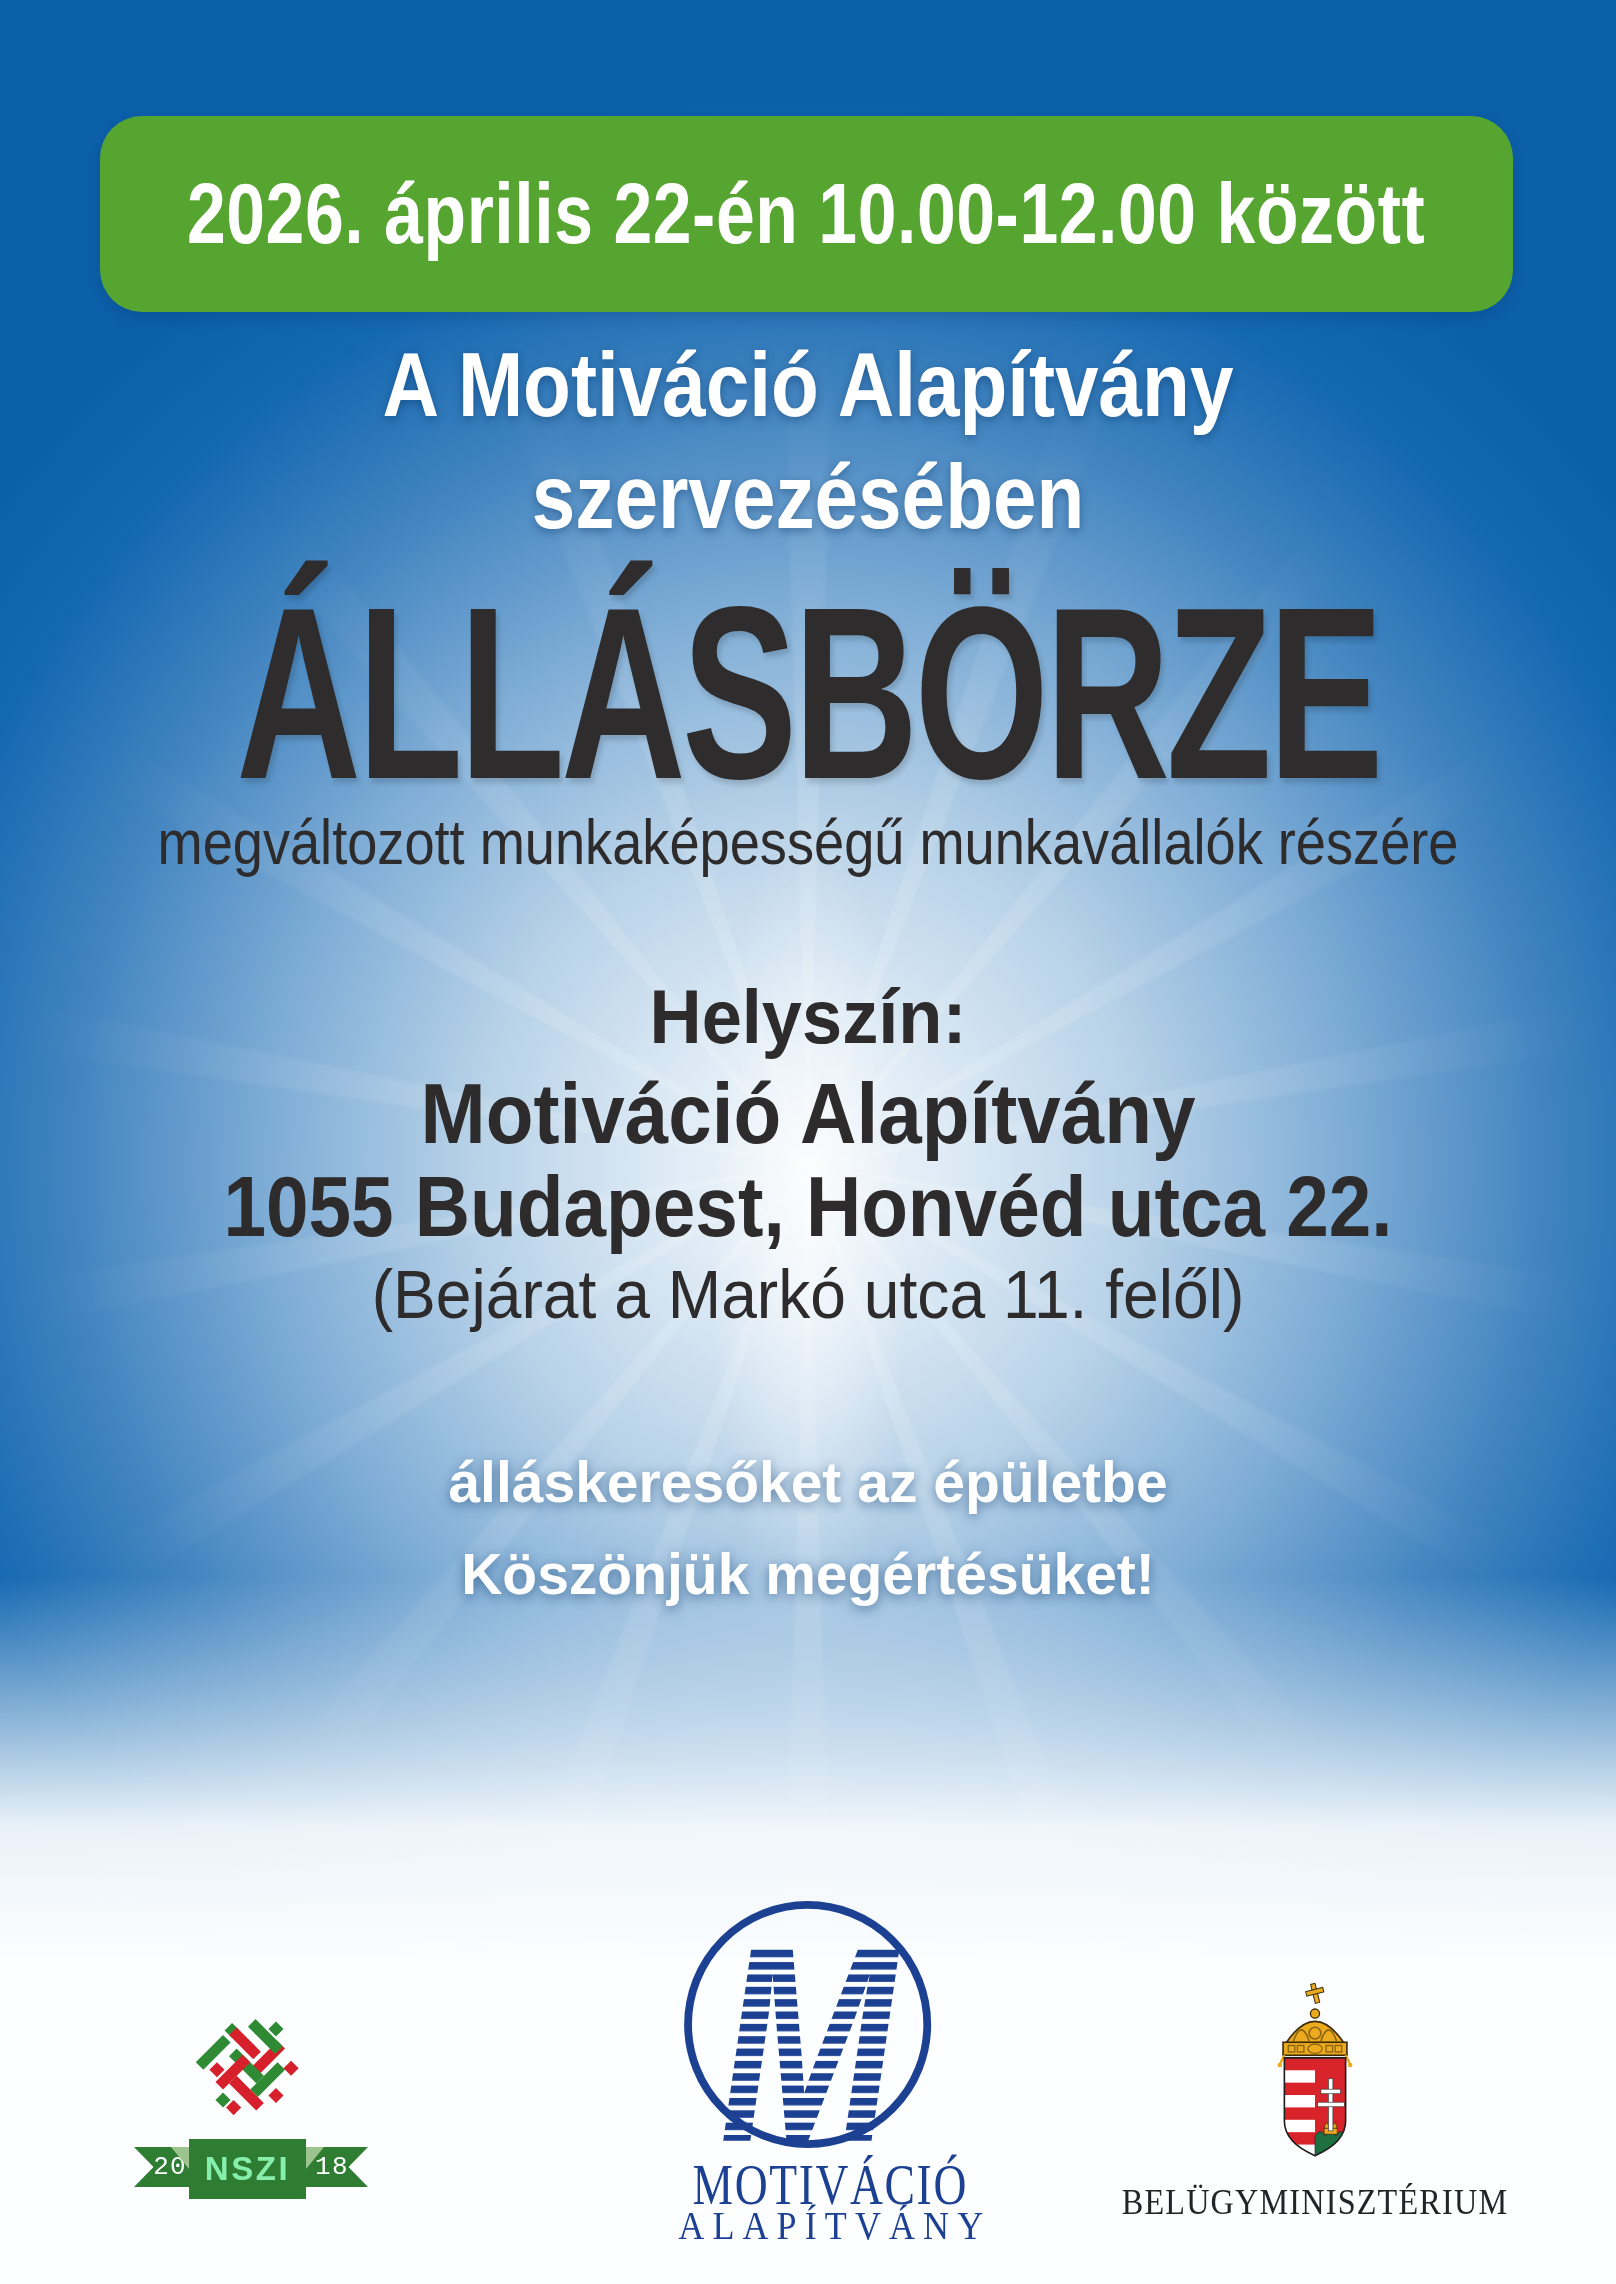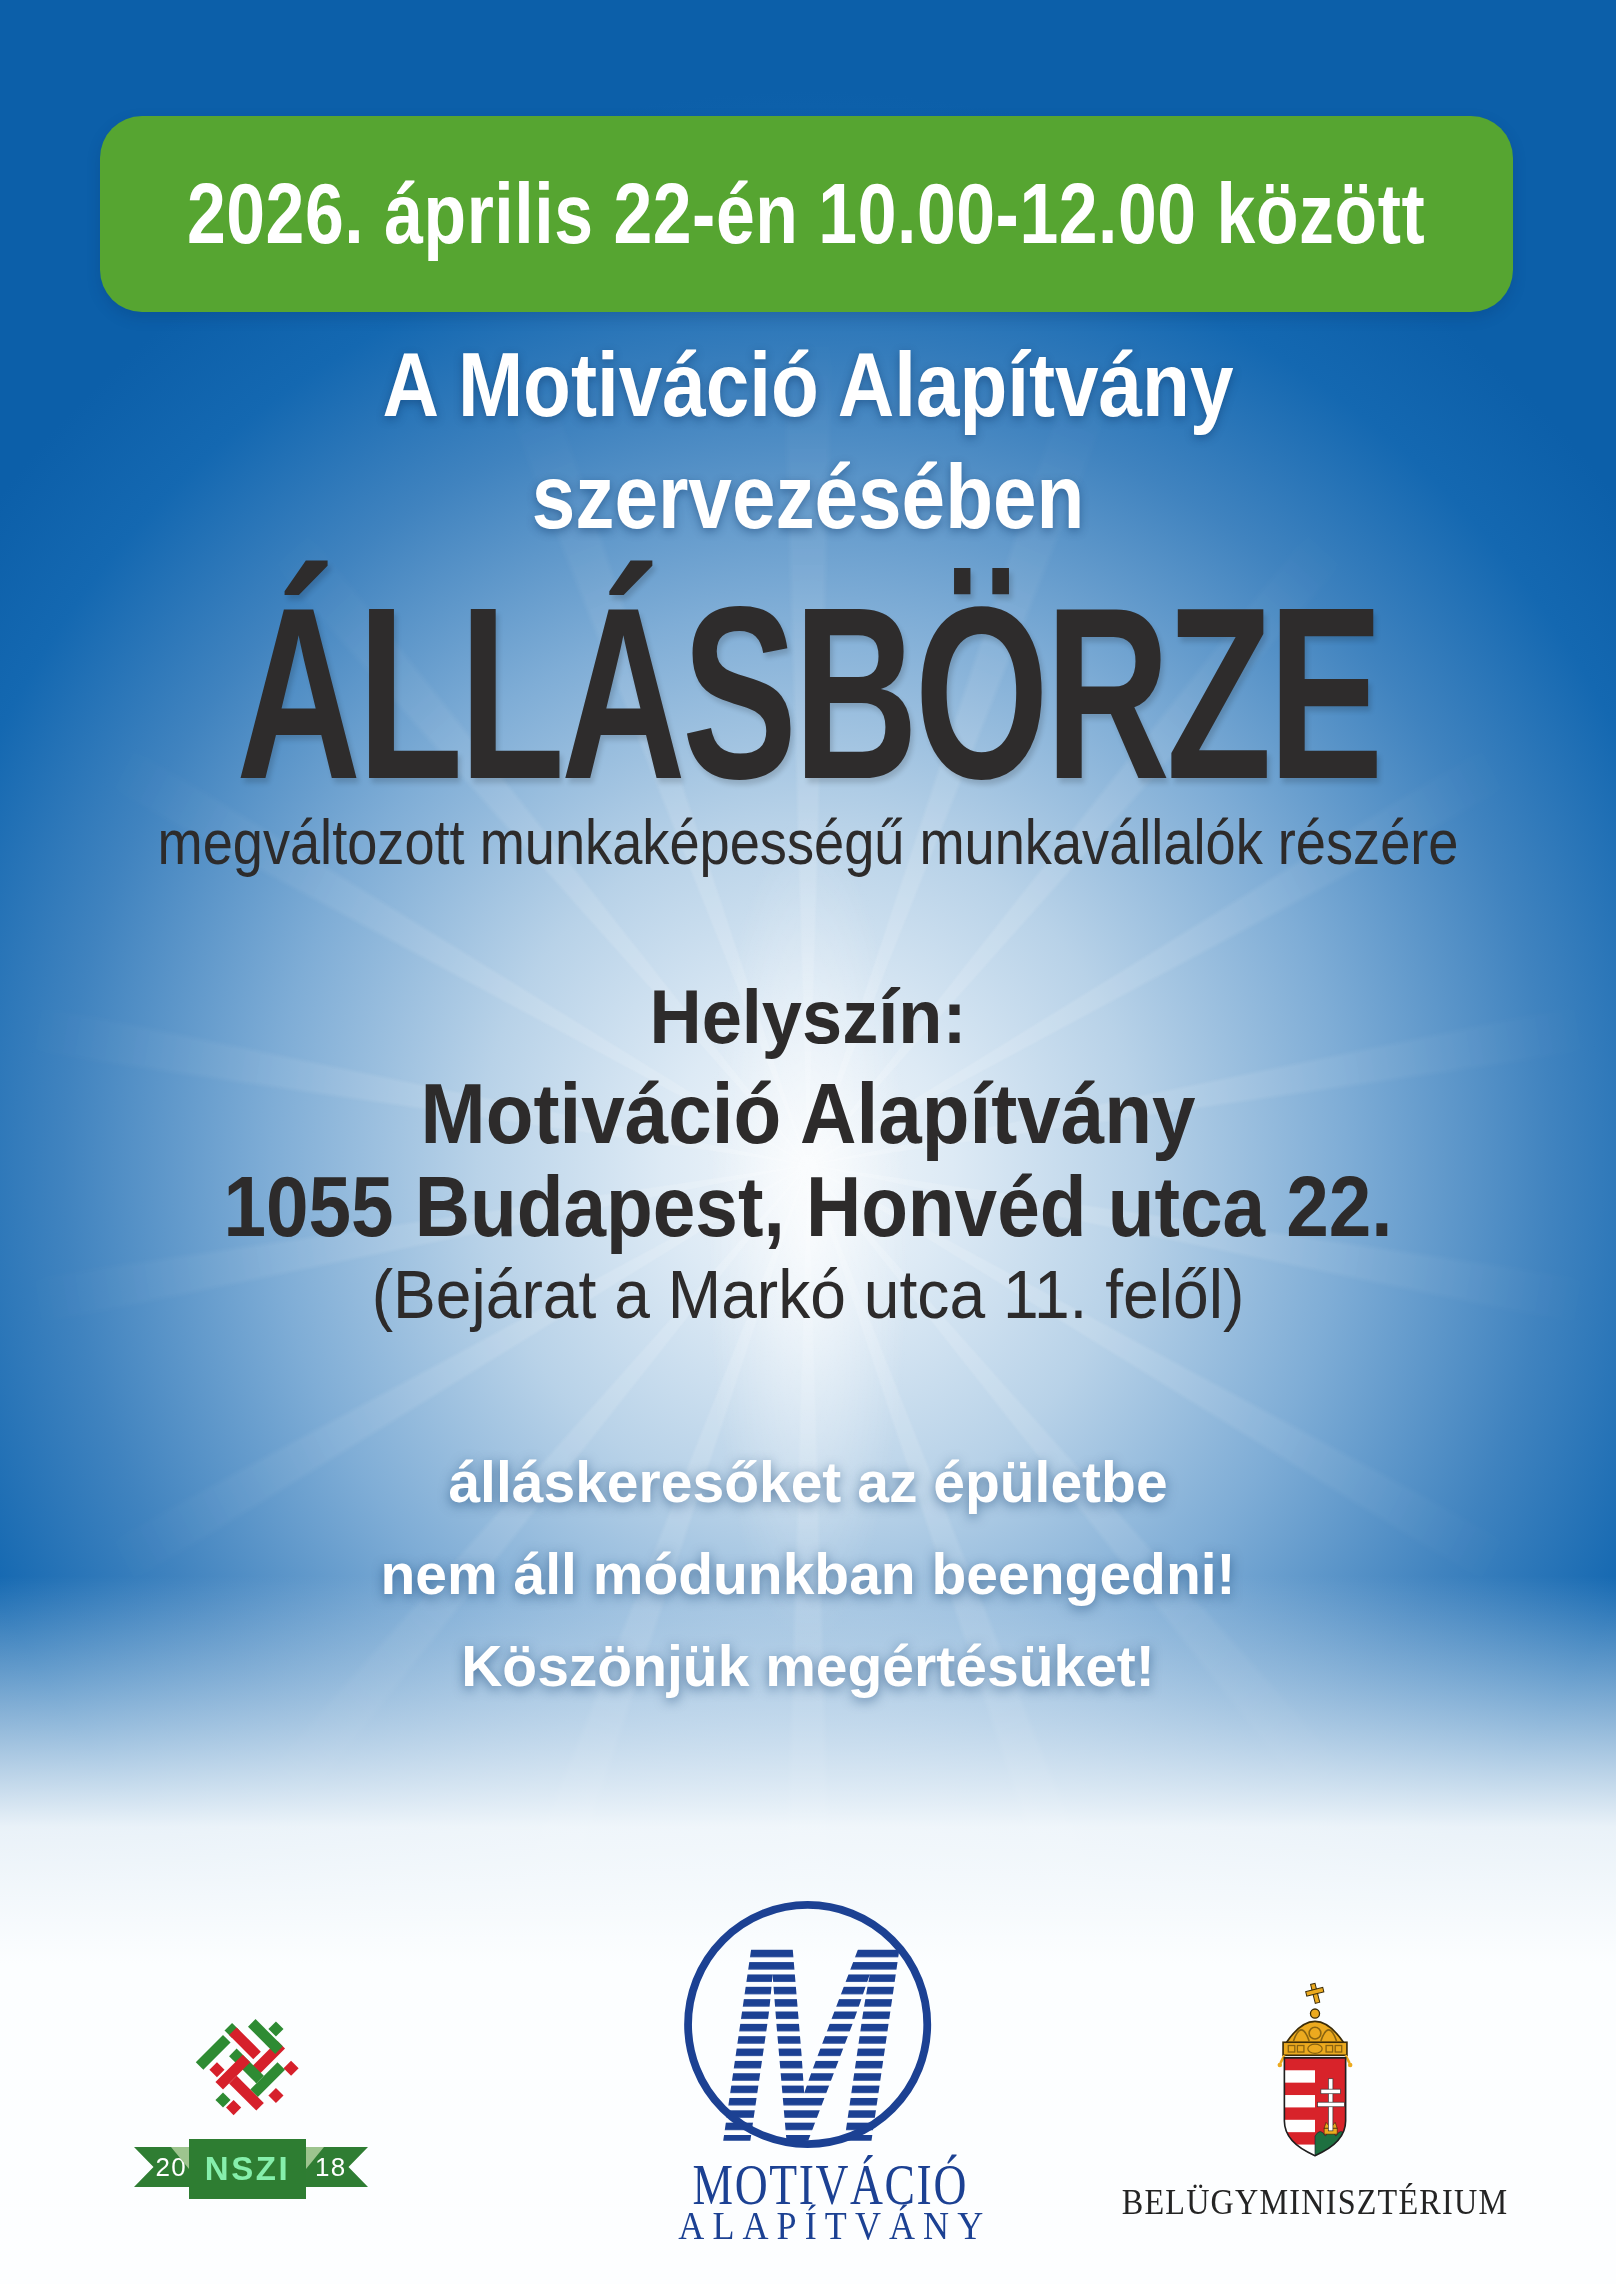--- a/index.html
+++ b/index.html
@@ -64,21 +64,21 @@
   
   .nszi{position:absolute;left:111px;top:1979px;width:280px;height:280px;z-index:2;}
   .nszi-weave{position:absolute;left:65px;top:11.7px;}
   .wg{fill:#2e8b33;} .wr{fill:#d6202b;}
   .ribbon-wing{position:absolute;top:168px;height:40px;background:#2f7d33;color:#fff;
     display:flex;align-items:center;z-index:1;}
   .wing-left{left:23px;width:62px;clip-path:polygon(0 0,100% 0,100% 100%,0 100%,19.5px 50%);
     justify-content:flex-end;padding-right:9px;box-sizing:border-box;}
   .wing-right{left:195px;width:62px;clip-path:polygon(0 0,100% 0,calc(100% - 19.5px) 50%,100% 100%,0 100%);
     justify-content:flex-start;padding-left:9px;box-sizing:border-box;}
-  .wing-year{font-size:26px;font-weight:400;letter-spacing:1.3px;}
+  .wing-year{font-size:26px;font-weight:400;letter-spacing:1.3px;font-family:Liberation Mono, monospace;}
   .fold{position:absolute;width:0;height:0;border-style:solid;z-index:2;}
   .fold-left{left:60px;top:168px;border-width:0 18px 22px 0;
     border-color:transparent #9dc48e transparent transparent;}
   .fold-right{left:195px;top:168px;border-width:0 0 22px 18px;
     border-color:transparent transparent transparent #9dc48e;}
   .ribbon-center{position:absolute;left:78px;top:160px;width:117px;height:60px;
     background:#2e7d32;display:flex;align-items:center;justify-content:center;z-index:3;}
   .nszi-acronym{color:#86efac;font-size:33px;font-weight:bold;letter-spacing:2.6px;}
 
   
@@ -115,21 +115,20 @@
 
   <div class="txt event-subtitle">megváltozott munkaképességű munkavállalók részére</div>
 
   <div class="txt loc-heading">Helyszín:</div>
   <div class="txt loc-org">Motiváció Alapítvány</div>
   <div class="txt loc-addr">1055 Budapest, Honvéd utca 22.</div>
   <div class="txt loc-entr">(Bejárat a Markó utca 11. felől)</div>
 
   <div class="txt notice">
     <div>álláskeresőket az épületbe</div>
-    <div>nem áll módunkban beengedni!</div>
     <div>Köszönjük megértésüket!</div>
   </div>
 
   <div class="nszi">
     <svg class="nszi-weave" width="150" height="150" viewBox="0 0 230 230" xmlns="http://www.w3.org/2000/svg">
       <g transform="rotate(45 115 115) translate(115 115) scale(0.82) translate(-110 -108)">
         <rect class="wr" x="112" y="40" width="20" height="72"></rect>
         <rect class="wg" x="54" y="40" width="72" height="20"></rect>
         <rect class="wg" x="84" y="16" width="20" height="20"></rect>
         <rect class="wr" x="156" y="48" width="20" height="20"></rect>

